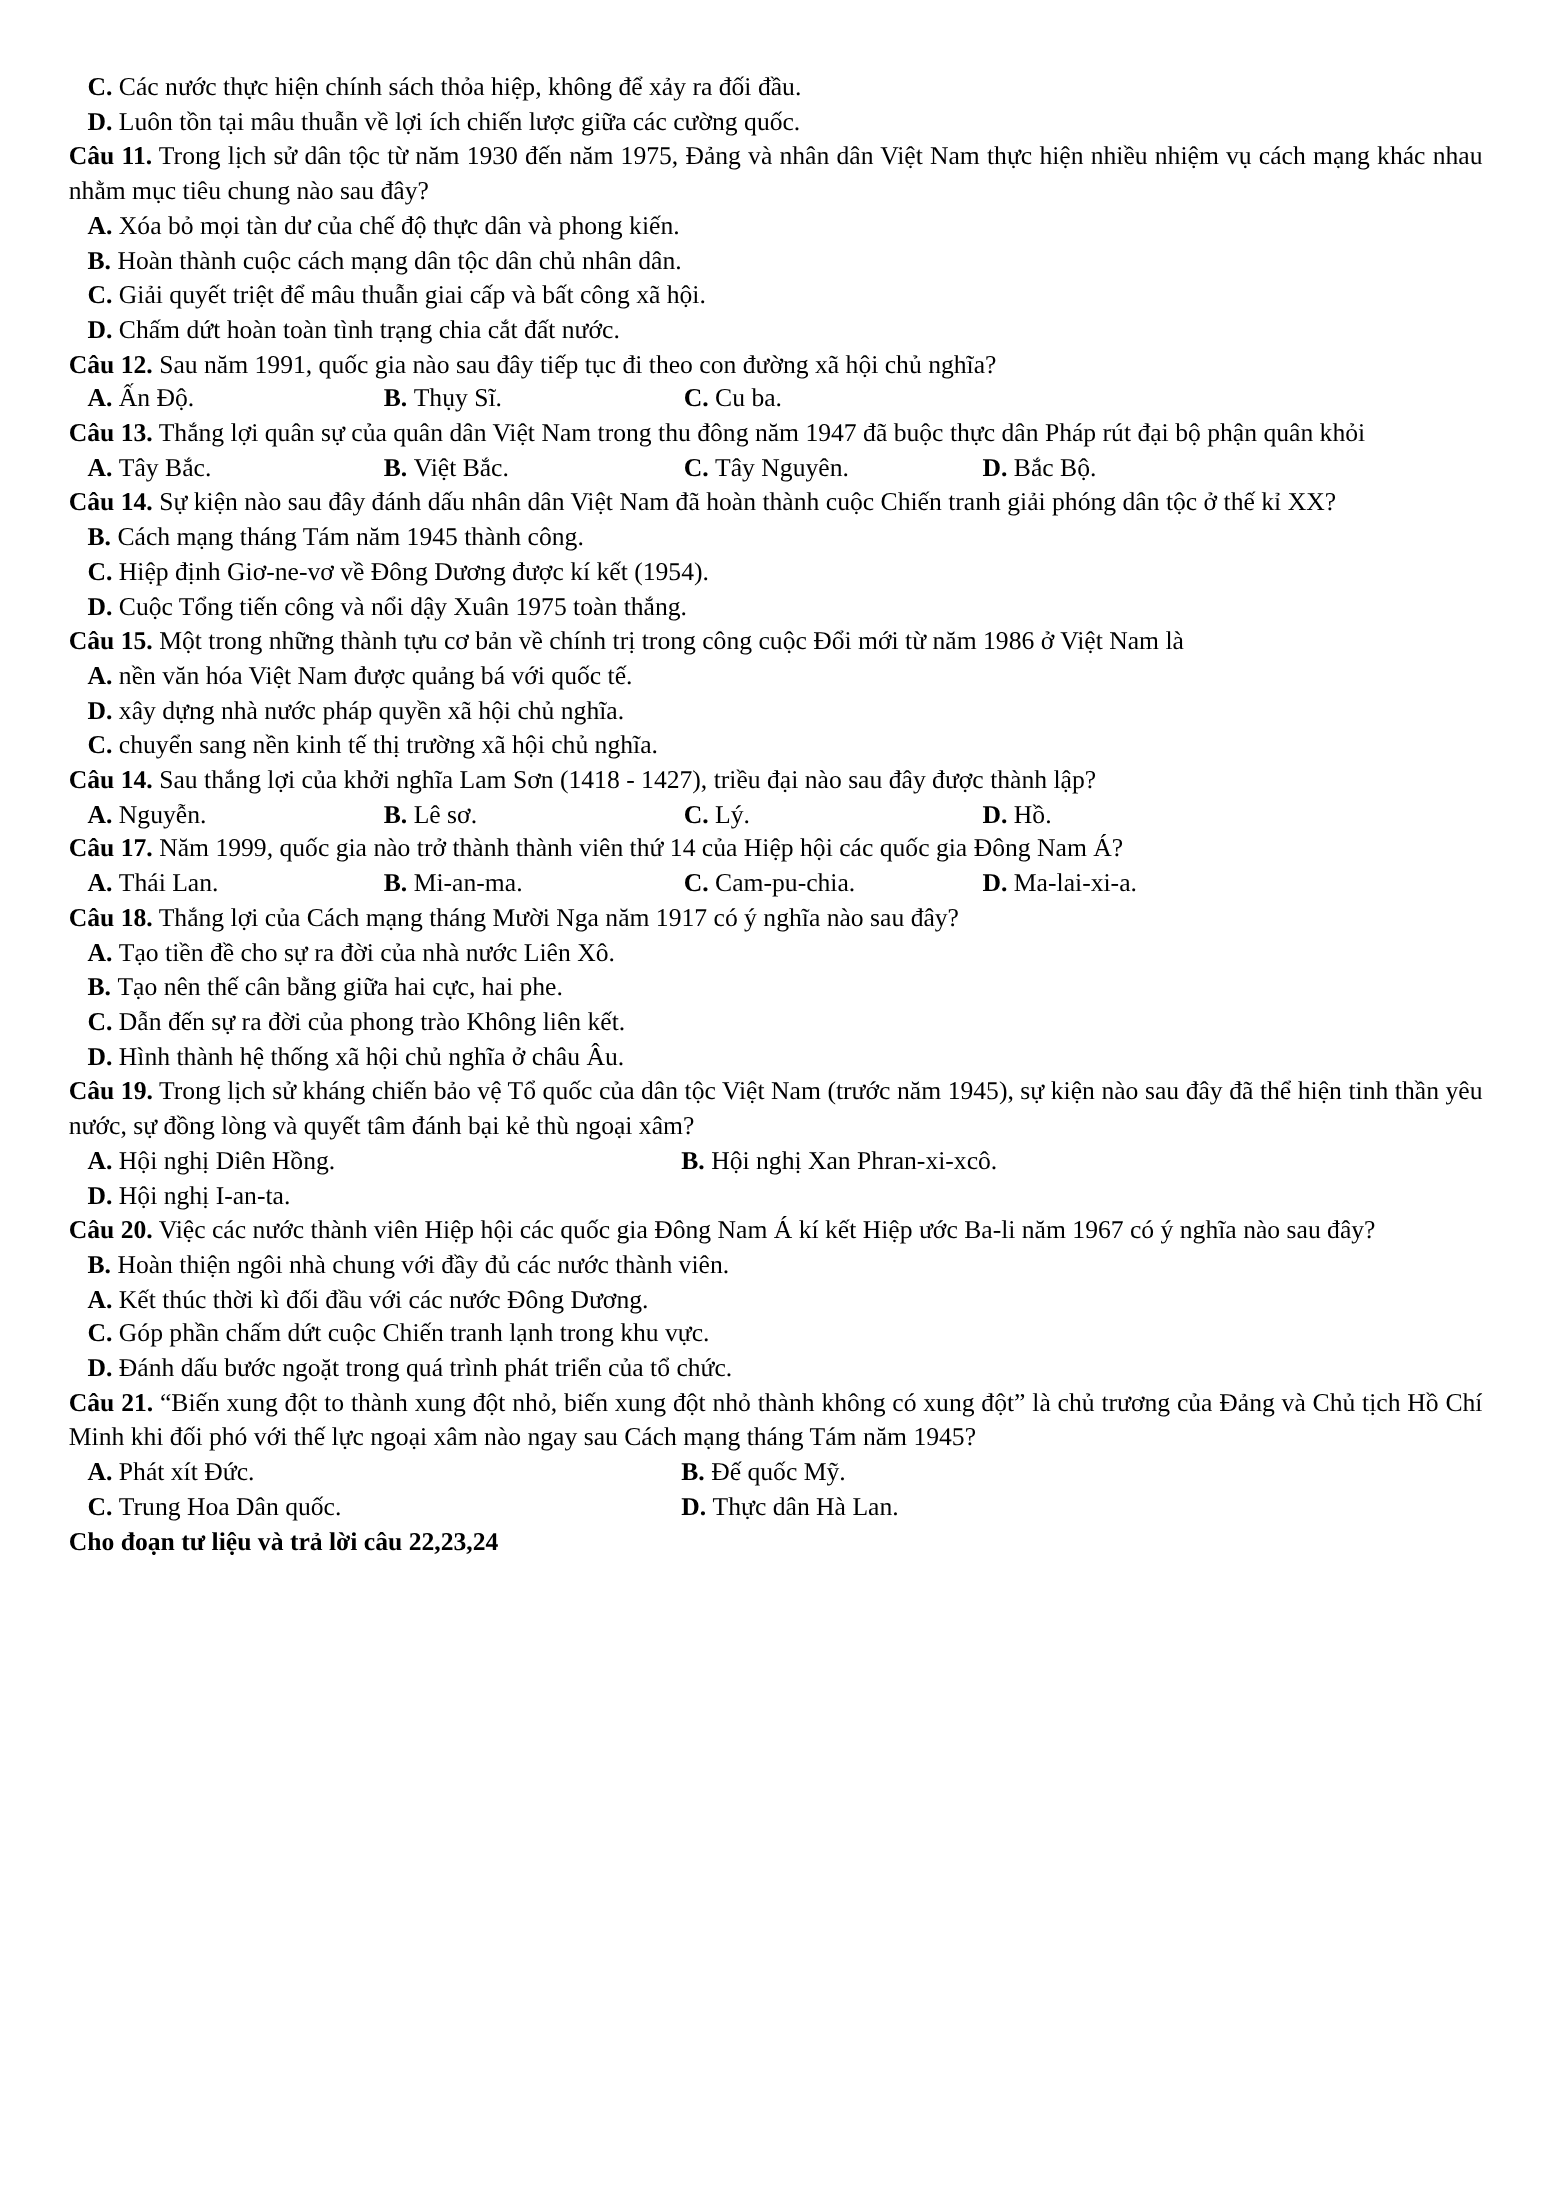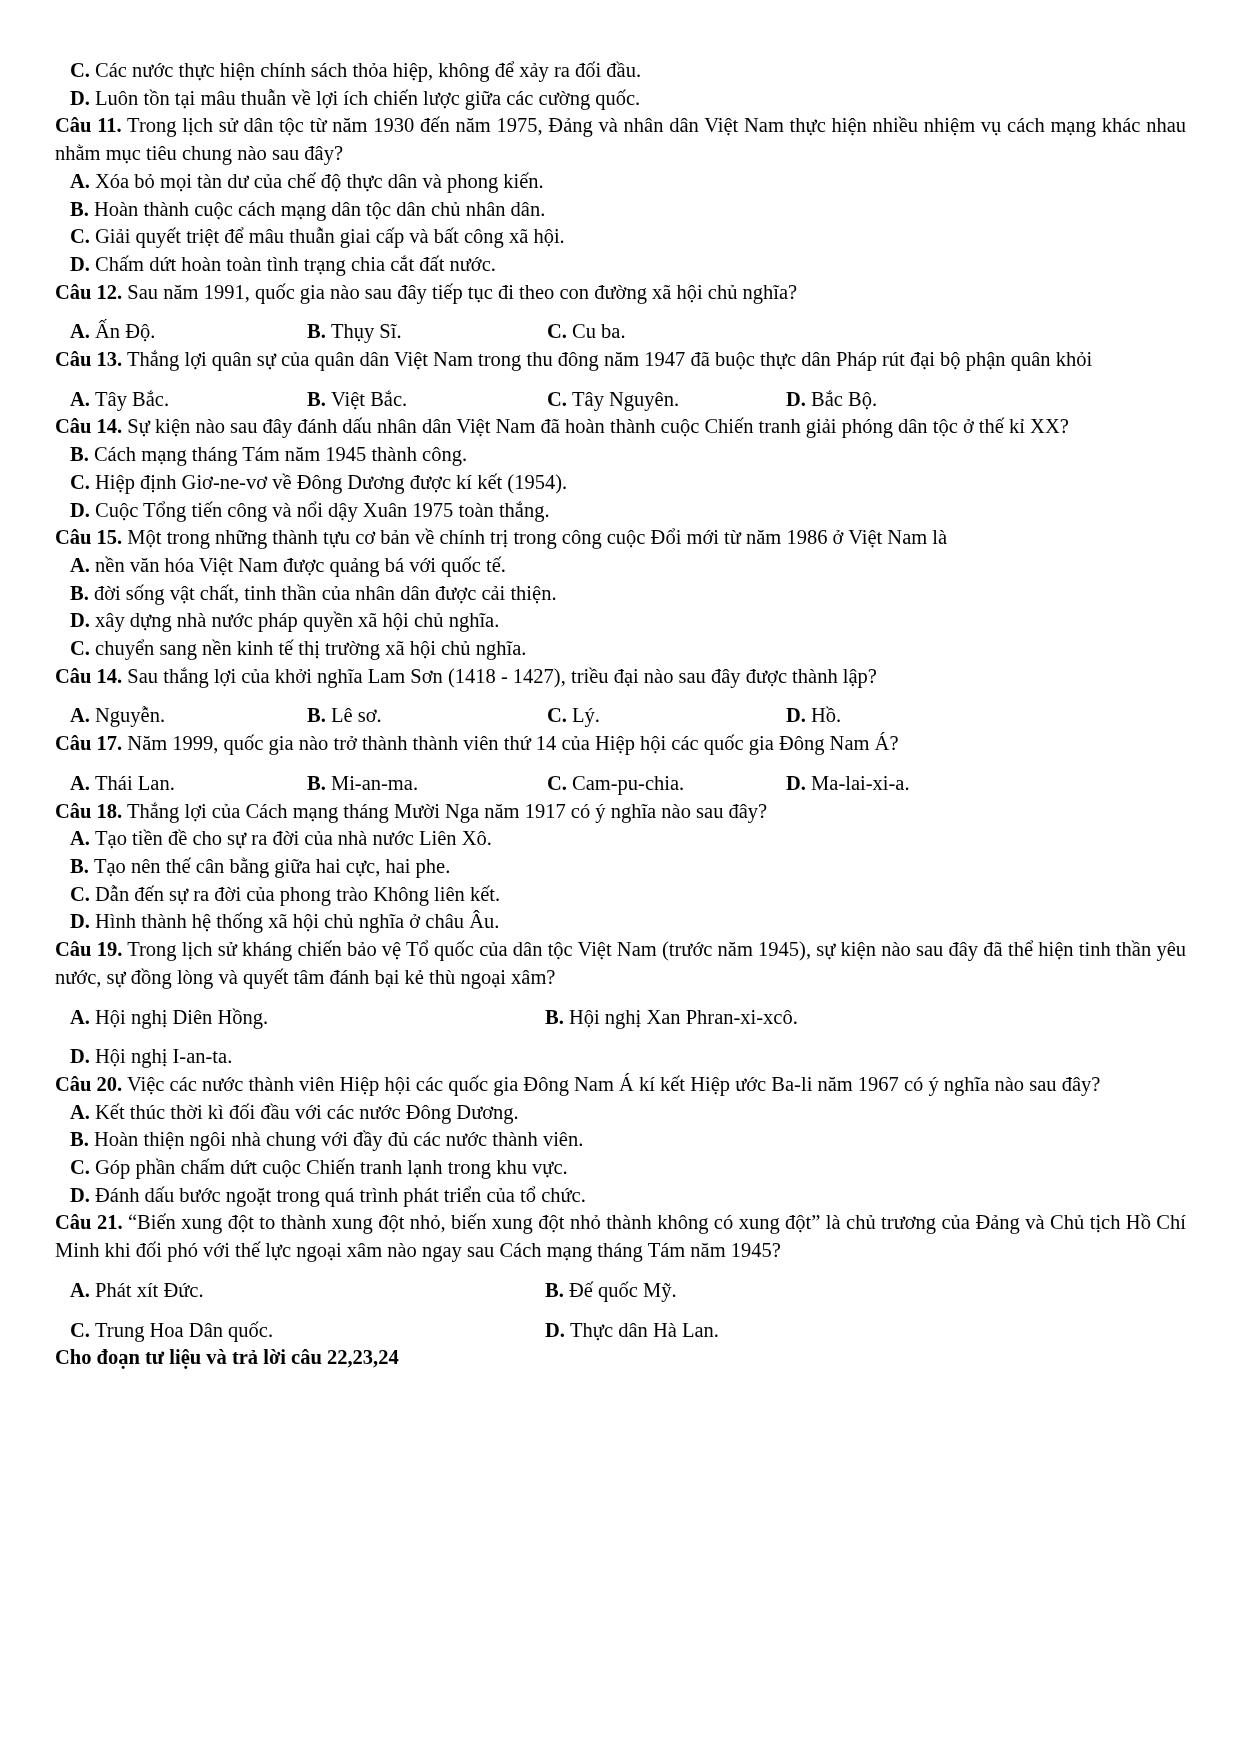--- a/index.html
+++ b/index.html
@@ -14,21 +14,21 @@
     padding: 57px 55px 0 55px;
     overflow: hidden;
   }
   .question { text-align: justify; }
   .q-num { font-weight: bold; }
   .option-line { padding-left: 15px; }
   .opt-grid { padding-left: 15px; display: grid; }
   .opt-grid.row4 { grid-template-columns: 237px 240px 239px 1fr; }
   .opt-grid.row2 { grid-template-columns: 475px 1fr; }
   .opt-label { font-weight: bold; }
-  .option { white-space: normal; margin-top: 12px; }
+  .option { white-space: normal; }
   .footer-line { font-weight: bold; }
 </style>
 </head>
 <body>
 
 <div id="content">
     <div class="option-line"><span class="option"><b class="opt-label">C.</b><span class="opt-text">&nbsp;Các nước thực hiện chính sách thỏa hiệp, không để xảy ra đối đầu.</span></span></div>
     <div class="option-line"><span class="option"><b class="opt-label">D.</b><span class="opt-text">&nbsp;Luôn tồn tại mâu thuẫn về lợi ích chiến lược giữa các cường quốc.</span></span></div>
     <div class="question"><b class="q-num">Câu 11.</b><span> Trong lịch sử dân tộc từ năm 1930 đến năm 1975, Đảng và nhân dân Việt Nam thực hiện nhiều nhiệm vụ cách mạng khác nhau nhằm mục tiêu chung nào sau đây?</span></div>
     <div class="option-line"><span class="option"><b class="opt-label">A.</b><span class="opt-text">&nbsp;Xóa bỏ mọi tàn dư của chế độ thực dân và phong kiến.</span></span></div>
@@ -47,21 +47,20 @@
       <span class="option"><b class="opt-label">B.</b><span class="opt-text">&nbsp;Việt Bắc.</span></span>
       <span class="option"><b class="opt-label">C.</b><span class="opt-text">&nbsp;Tây Nguyên.</span></span>
       <span class="option"><b class="opt-label">D.</b><span class="opt-text">&nbsp;Bắc Bộ.</span></span>
     </div>
     <div class="question"><b class="q-num">Câu 14.</b><span> Sự kiện nào sau đây đánh dấu nhân dân Việt Nam đã hoàn thành cuộc Chiến tranh giải phóng dân tộc ở thế kỉ XX?</span></div>
     <div class="option-line"><span class="option"><b class="opt-label">B.</b><span class="opt-text">&nbsp;Cách mạng tháng Tám năm 1945 thành công.</span></span></div>
     <div class="option-line"><span class="option"><b class="opt-label">C.</b><span class="opt-text">&nbsp;Hiệp định Giơ-ne-vơ về Đông Dương được kí kết (1954).</span></span></div>
     <div class="option-line"><span class="option"><b class="opt-label">D.</b><span class="opt-text">&nbsp;Cuộc Tổng tiến công và nổi dậy Xuân 1975 toàn thắng.</span></span></div>
     <div class="question"><b class="q-num">Câu 15.</b><span> Một trong những thành tựu cơ bản về chính trị trong công cuộc Đổi mới từ năm 1986 ở Việt Nam là</span></div>
     <div class="option-line"><span class="option"><b class="opt-label">A.</b><span class="opt-text">&nbsp;nền văn hóa Việt Nam được quảng bá với quốc tế.</span></span></div>
-    <div class="option-line"><span class="option"><b class="opt-label">B.</b><span class="opt-text">&nbsp;đời sống vật chất, tinh thần của nhân dân được cải thiện.</span></span></div>
     <div class="option-line"><span class="option"><b class="opt-label">D.</b><span class="opt-text">&nbsp;xây dựng nhà nước pháp quyền xã hội chủ nghĩa.</span></span></div>
     <div class="option-line"><span class="option"><b class="opt-label">C.</b><span class="opt-text">&nbsp;chuyển sang nền kinh tế thị trường xã hội chủ nghĩa.</span></span></div>
     <div class="question"><b class="q-num">Câu 14.</b><span> Sau thắng lợi của khởi nghĩa Lam Sơn (1418 - 1427), triều đại nào sau đây được thành lập?</span></div>
     <div class="opt-grid row4">
       <span class="option"><b class="opt-label">A.</b><span class="opt-text">&nbsp;Nguyễn.</span></span>
       <span class="option"><b class="opt-label">B.</b><span class="opt-text">&nbsp;Lê sơ.</span></span>
       <span class="option"><b class="opt-label">C.</b><span class="opt-text">&nbsp;Lý.</span></span>
       <span class="option"><b class="opt-label">D.</b><span class="opt-text">&nbsp;Hồ.</span></span>
     </div>
     <div class="question"><b class="q-num">Câu 17.</b><span> Năm 1999, quốc gia nào trở thành thành viên thứ 14 của Hiệp hội các quốc gia Đông Nam Á?</span></div>
@@ -76,22 +75,22 @@
     <div class="option-line"><span class="option"><b class="opt-label">B.</b><span class="opt-text">&nbsp;Tạo nên thế cân bằng giữa hai cực, hai phe.</span></span></div>
     <div class="option-line"><span class="option"><b class="opt-label">C.</b><span class="opt-text">&nbsp;Dẫn đến sự ra đời của phong trào Không liên kết.</span></span></div>
     <div class="option-line"><span class="option"><b class="opt-label">D.</b><span class="opt-text">&nbsp;Hình thành hệ thống xã hội chủ nghĩa ở châu Âu.</span></span></div>
     <div class="question"><b class="q-num">Câu 19.</b><span> Trong lịch sử kháng chiến bảo vệ Tổ quốc của dân tộc Việt Nam (trước năm 1945), sự kiện nào sau đây đã thể hiện tinh thần yêu nước, sự đồng lòng và quyết tâm đánh bại kẻ thù ngoại xâm?</span></div>
     <div class="opt-grid row2">
       <span class="option"><b class="opt-label">A.</b><span class="opt-text">&nbsp;Hội nghị Diên Hồng.</span></span>
       <span class="option"><b class="opt-label">B.</b><span class="opt-text">&nbsp;Hội nghị Xan Phran-xi-xcô.</span></span>
       <span class="option"><b class="opt-label">D.</b><span class="opt-text">&nbsp;Hội nghị I-an-ta.</span></span>
     </div>
     <div class="question"><b class="q-num">Câu 20.</b><span> Việc các nước thành viên Hiệp hội các quốc gia Đông Nam Á kí kết Hiệp ước Ba-li năm 1967 có ý nghĩa nào sau đây?</span></div>
+    <div class="option-line"><span class="option"><b class="opt-label">B.</b><span class="opt-text">&nbsp;Hoàn thiện ngôi nhà chung với đầy đủ các nước thành viên.</span></span></div>
     <div class="option-line"><span class="option"><b class="opt-label">A.</b><span class="opt-text">&nbsp;Kết thúc thời kì đối đầu với các nước Đông Dương.</span></span></div>
-    <div class="option-line"><span class="option"><b class="opt-label">B.</b><span class="opt-text">&nbsp;Hoàn thiện ngôi nhà chung với đầy đủ các nước thành viên.</span></span></div>
     <div class="option-line"><span class="option"><b class="opt-label">C.</b><span class="opt-text">&nbsp;Góp phần chấm dứt cuộc Chiến tranh lạnh trong khu vực.</span></span></div>
     <div class="option-line"><span class="option"><b class="opt-label">D.</b><span class="opt-text">&nbsp;Đánh dấu bước ngoặt trong quá trình phát triển của tổ chức.</span></span></div>
     <div class="question"><b class="q-num">Câu 21.</b><span> “Biến xung đột to thành xung đột nhỏ, biến xung đột nhỏ thành không có xung đột” là chủ trương của Đảng và Chủ tịch Hồ Chí Minh khi đối phó với thế lực ngoại xâm nào ngay sau Cách mạng tháng Tám năm 1945?</span></div>
     <div class="opt-grid row2">
       <span class="option"><b class="opt-label">A.</b><span class="opt-text">&nbsp;Phát xít Đức.</span></span>
       <span class="option"><b class="opt-label">B.</b><span class="opt-text">&nbsp;Đế quốc Mỹ.</span></span>
       <span class="option"><b class="opt-label">C.</b><span class="opt-text">&nbsp;Trung Hoa Dân quốc.</span></span>
       <span class="option"><b class="opt-label">D.</b><span class="opt-text">&nbsp;Thực dân Hà Lan.</span></span>
     </div>
     <div class="footer-line">Cho đoạn tư liệu và trả lời câu 22,23,24</div>

